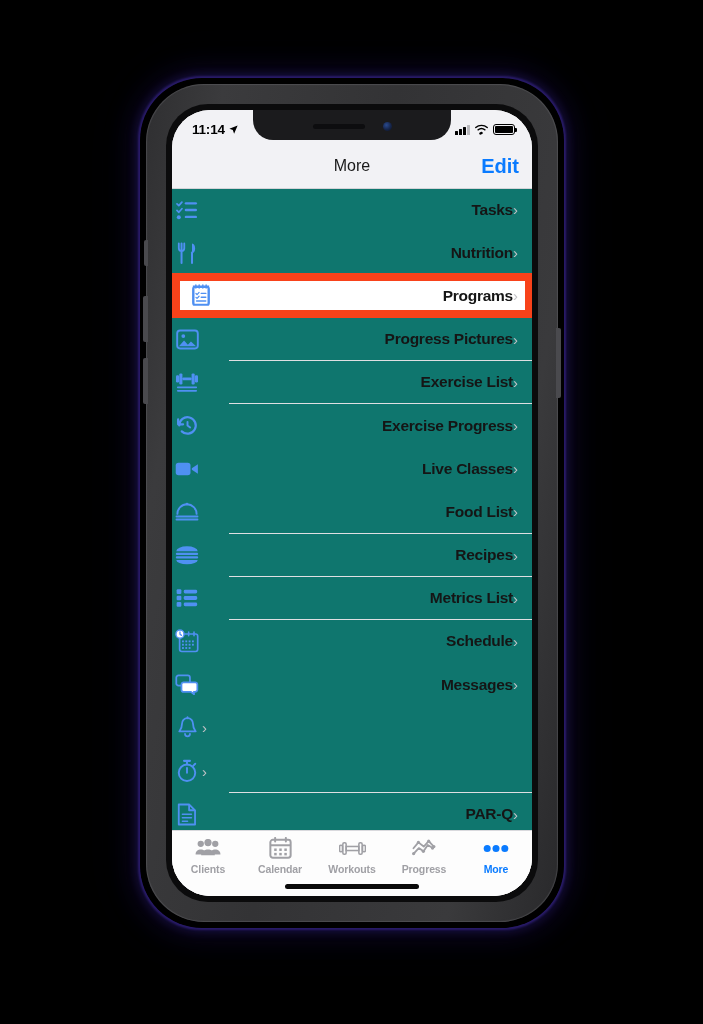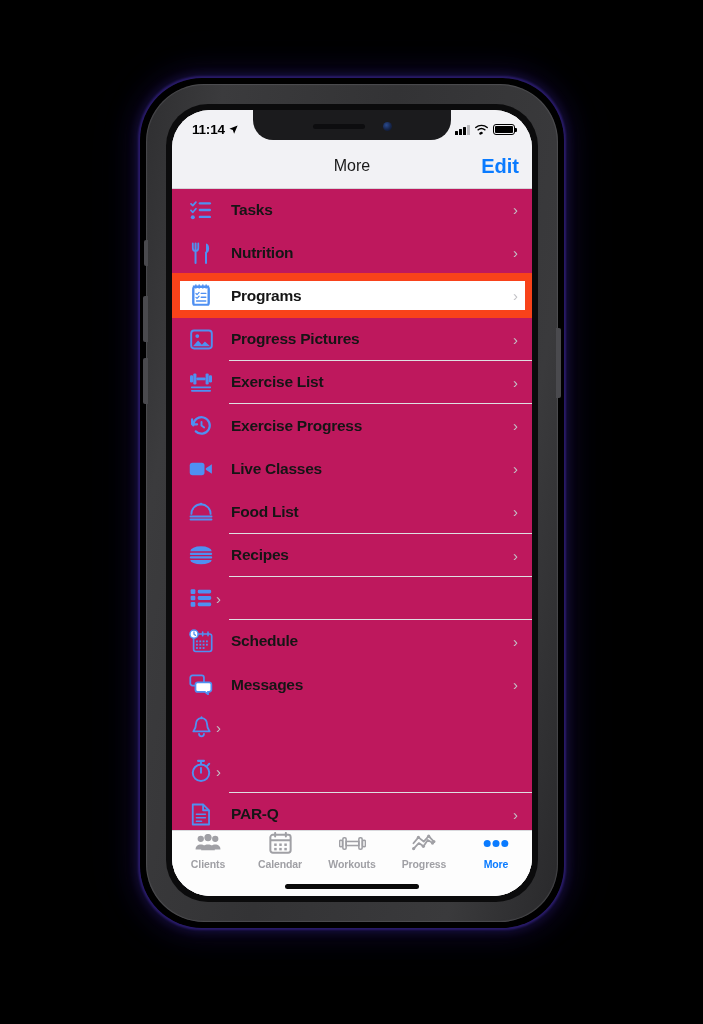--- a/index.html
+++ b/index.html
@@ -36,20 +36,21 @@
   
   .phone {
     position: absolute;
     left: 146px;
     top: 84px;
     width: 412px;
     height: 838px;
     border-radius: 58px;
     background: linear-gradient(100deg, #2f2f31 0%, #3b3b3d 14%, #333335 45%, #3a3a3c 80%, #29292b 100%);
     box-shadow: inset 0 0 1px 1px rgba(120,120,126,0.35);
+    text-align: right;
   }
   .phone-inner-ring {
     position: absolute;
     left: 20px;
     top: 20px;
     right: 20px;
     bottom: 20px;
     border-radius: 42px;
     background: #0b0b0c;
   }
@@ -225,22 +226,22 @@
     left: 0; right: 0;
     bottom: 0;
     background: #fbfbfc;
     overflow: hidden;
   }
   .row {
     height: 43.2px;
     display: flex;
     align-items: center;
     position: relative;
-    background: #be185d;
-    padding-left: 14px;
+    background: #0f766e;
+    padding-left: 0;
     box-sizing: border-box;
   }
   .row .ico {
     width: 30px;
     height: 28px;
     flex: 0 0 30px;
     display: flex;
     align-items: center;
     justify-content: center;
     color: #4f90f2;
@@ -291,20 +292,21 @@
   
   .tabbar {
     position: absolute;
     left: 0; right: 0;
     bottom: 0;
     height: 66px;
     background: #fdfdfd;
     border-top: 0.5px solid #d9d9dd;
     display: flex;
     z-index: 25;
+    padding-top: 5px;
     box-sizing: border-box;
   }
   .tab {
     flex: 1;
     display: flex;
     flex-direction: column;
     align-items: center;
     justify-content: flex-start;
     gap: 3px;
     color: #a0a0a5;
@@ -514,20 +516,21 @@
         <div class="ico">
           <svg width="22" height="20" viewBox="0 0 24 22">
             <rect x="0.6" y="1.4" width="5.2" height="5.2" rx="1.2" fill="#4f90f2"></rect>
             <rect x="0.6" y="8.4" width="5.2" height="5.2" rx="1.2" fill="#4f90f2"></rect>
             <rect x="0.6" y="15.4" width="5.2" height="5.2" rx="1.2" fill="#4f90f2"></rect>
             <rect x="8.4" y="1.9" width="14.8" height="4.2" rx="1.6" fill="#4f90f2"></rect>
             <rect x="8.4" y="8.9" width="14.8" height="4.2" rx="1.6" fill="#4f90f2"></rect>
             <rect x="8.4" y="15.9" width="14.8" height="4.2" rx="1.6" fill="#4f90f2"></rect>
           </svg>
         </div>
+        <div class="label">Metrics List</div>
         <div class="chev">›</div>
       </div>
 
       <div class="row">
         <div class="ico">
           <svg width="24" height="24" viewBox="0 0 26 26">
             <rect x="5" y="5.4" width="19.6" height="19" rx="2.4" fill="none" stroke="#4f90f2" stroke-width="1.8"></rect>
             <path d="M9 3.3v4M14.8 3.3v4M20.6 3.3v4" stroke="#4f90f2" stroke-width="1.7" stroke-linecap="round"></path>
             <rect x="7.6" y="12.4" width="2" height="2" fill="#4f90f2"></rect>
             <rect x="11.2" y="12.4" width="2" height="2" fill="#4f90f2"></rect>

